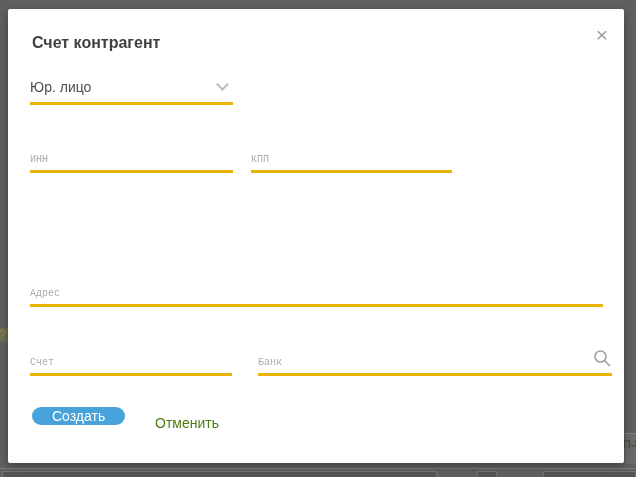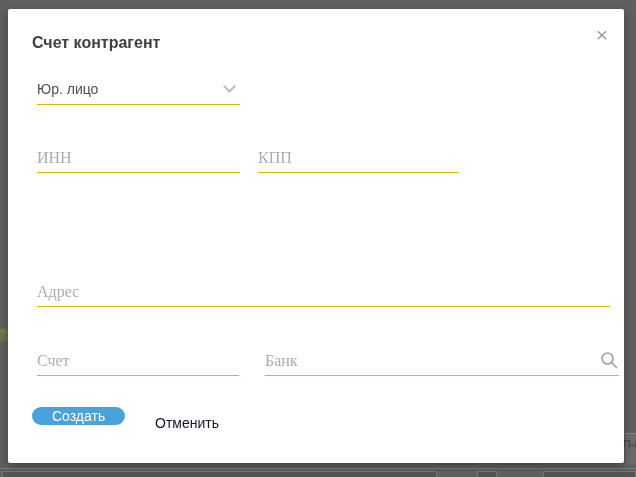--- a/index.html
+++ b/index.html
@@ -29,28 +29,27 @@
     font-size:16px;font-weight:bold;color:#414141;
   }
   .close-btn{
     position:absolute;right:10px;top:13px;width:24px;height:24px;
     display:flex;align-items:center;justify-content:center;
     font-size:21px;line-height:1;color:#9b9b9b;cursor:pointer;user-select:none;
   }
   
   .field{
     position:absolute;height:33px;box-sizing:border-box;
-    border-bottom:1px solid #eab308;
-    margin-left:7px;
+    border-bottom:3px solid #eab308;
   }
   .field input{
     position:absolute;left:0;bottom:5px;width:100%;
     border:none;outline:none;background:transparent;
-    font-family:Liberation Serif, serif;
-    font-size:16px;color:#b91c1c;padding:0;
+    font-family:Liberation Mono, monospace;
+    font-size:10px;color:#b91c1c;padding:0;
   }
   .field input::placeholder{color:#a7adb1;opacity:1;}
   .select{cursor:pointer;}
   .select .val{
     position:absolute;left:0;bottom:7px;
     font-size:14px;color:#4d4d4d;
   }
   .chev{
     position:absolute;right:6px;bottom:13px;width:7px;height:7px;
     border-right:2px solid #b6bcbf;border-bottom:2px solid #b6bcbf;
@@ -68,21 +67,21 @@
   .f-r5c2{left:250px;top:334px;width:354px;}
   
   .btn-create{
     position:absolute;left:24px;top:398px;height:18px;min-width:90px;
     background:#48a3db;color:#ffffff;border:none;border-radius:16px;
     font-family:"Liberation Sans","DejaVu Sans",sans-serif;
     font-size:14px;cursor:pointer;padding:0 20px;
   }
   .btn-cancel{
     position:absolute;left:139px;top:398px;height:33px;line-height:33px;
-    color:#0f172a;font-size:14px;cursor:pointer;background:none;border:none;
+    color:#4d7c0f;font-size:14px;cursor:pointer;background:none;border:none;
     font-family:"Liberation Sans","DejaVu Sans",sans-serif;padding:0 8px;
   }
 </style>
 </head>
 <body>
 
 <div class="bg-frag bg-bottom-line"></div>
 <div class="bg-frag bg-rect r1"></div>
 <div class="bg-frag bg-rect r2"></div>
 <div class="bg-frag bg-rect r3"></div>

